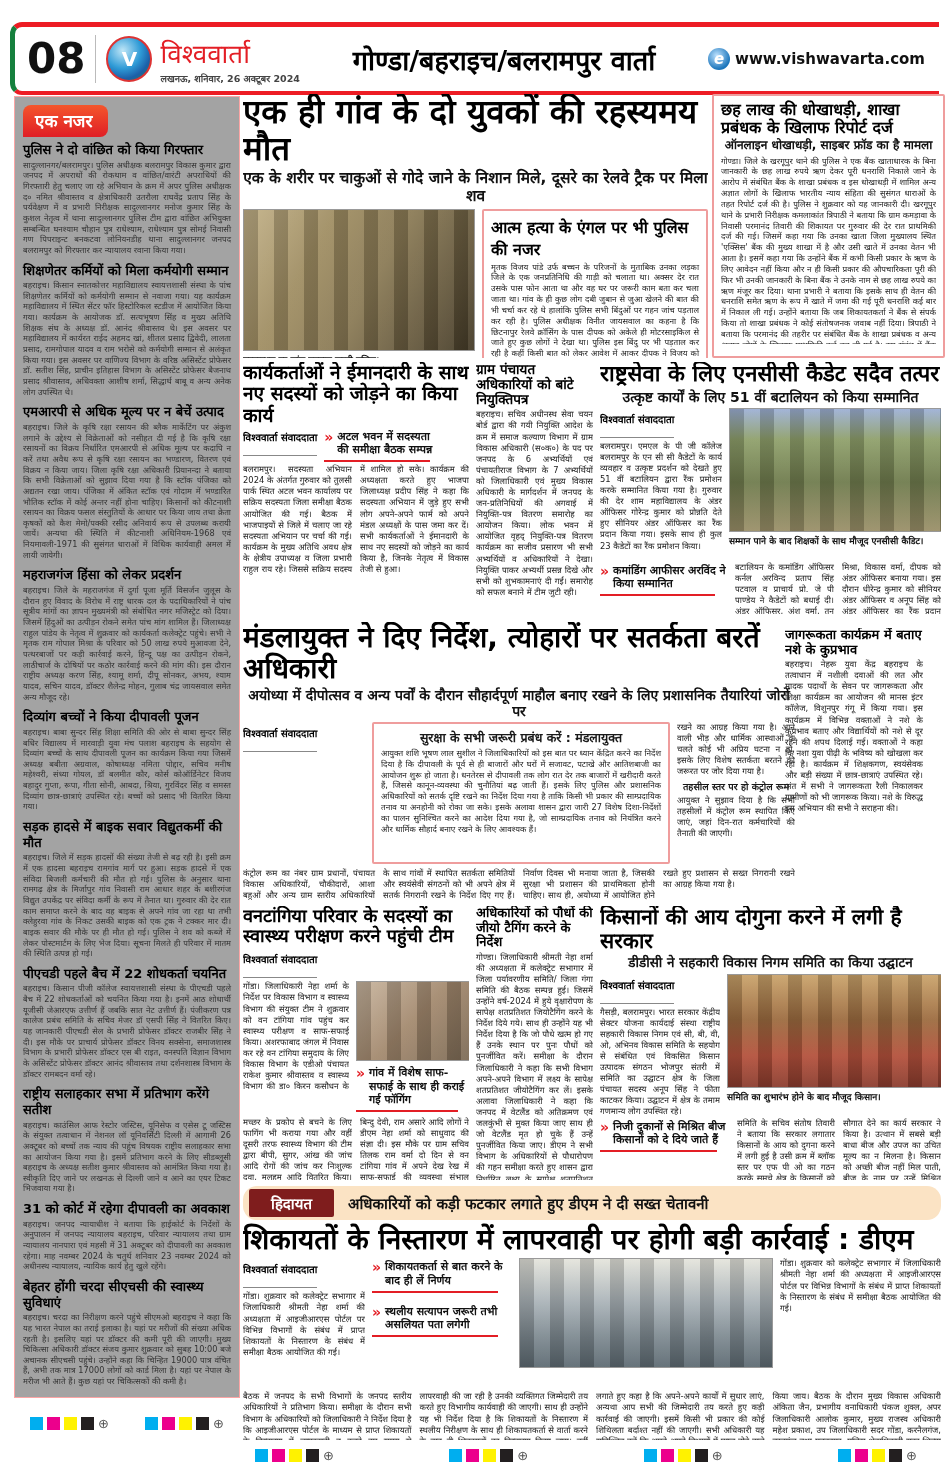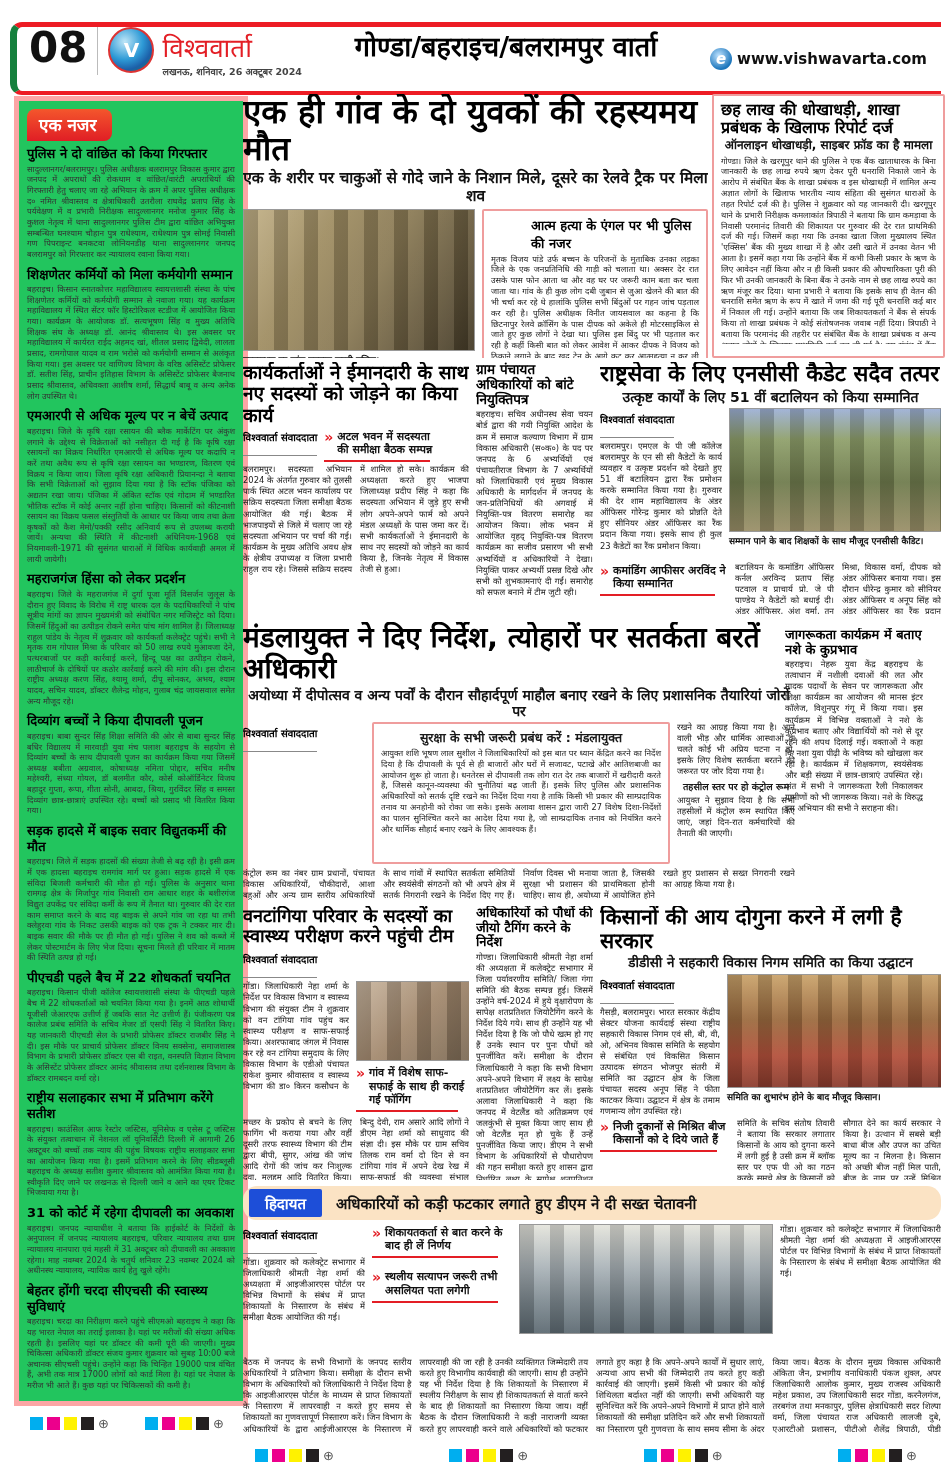--- a/index.html
+++ b/index.html
@@ -1,21 +1,21 @@
 <!DOCTYPE html>
 <html><head>
 <meta charset="utf-8">
 <style>
   html,body{margin:0;padding:0;background:#fff;}
   .page{position:relative;width:945px;height:1473px;background:#fff;overflow:hidden;
         font-family:"DejaVu Sans","Liberation Sans",sans-serif;color:#1a1a1a;}
   
   .header{position:absolute;left:10px;top:22px;width:924px;height:64px;
-          border-top:5px solid #ed1c24;border-left:7px solid #15803d;border-bottom:4px solid #ed1c24;
-          border-radius:12px 0 0 12px;display:flex;background:#fff;}
+          border-top:5px solid #ed1c24;border-left:5px solid #15803d;border-bottom:4px solid #ed1c24;
+          border-radius:12px 0 0 12px;display:flex;align-items:center;background:#fff;}
   .pageno{font-size:42px;font-weight:800;color:#111;margin:0 10px 0 12px;line-height:1;}
   .hdiv{width:1px;height:48px;background:#bbb;margin-right:10px;}
   .logo{width:42px;height:42px;border-radius:50%;margin-right:8px;flex:0 0 auto;
         background:radial-gradient(circle at 35% 30%,#bfe6f7 0%,#2e9ad6 45%,#1c5fa8 70%,#1a8a4c 100%);
         display:flex;align-items:center;justify-content:center;color:#fff;font-weight:800;font-size:20px;
         border:2px solid #d33;}
   .mast{display:flex;flex-direction:column;}
   .mastname{color:#e31e25;font-weight:400;font-size:26px;line-height:1.05;margin-top:8px;}
   .edline{font-size:9.5px;font-weight:700;color:#444;margin-top:3px;}
   .secttitle{flex:1;text-align:center;font-size:27px;font-weight:800;color:#000;}
@@ -44,31 +44,31 @@
   .main-photo{background:linear-gradient(120deg,#c3b289 0%,#a08e63 30%,#8a7a55 55%,#5d5138 85%,#433a27 100%);}
   .main-photo:after,.ncc-photo:after,.farm-photo:after,.meet-photo:after,.vant-photo:after{
       content:"";position:absolute;inset:0;
       background:repeating-linear-gradient(90deg,rgba(0,0,0,.18) 0 14px,rgba(255,255,255,.06) 14px 30px);}
   .ncc-photo{background:linear-gradient(180deg,#9db0d6 0%,#8fa06b 25%,#6f7b4d 60%,#9a8f68 100%);}
   .farm-photo{background:linear-gradient(180deg,#caa36b 0%,#9c6b3f 40%,#b4513c 72%,#8a3c2e 100%);}
   .meet-photo{background:linear-gradient(180deg,#e4e4dc 0%,#aab3b8 40%,#7e8a91 72%,#5d6a72 100%);}
   .vant-photo{background:linear-gradient(135deg,#c9b6a0 0%,#a3896e 50%,#7c6a55 100%);}
   
   .briefcol{position:absolute;left:14px;top:96px;width:224px;height:1300px;
-            border:5px solid #fca5a5;overflow:hidden;background:#22c55e;}
+            border:1px solid #fca5a5;overflow:hidden;background:#a3a3a3;}
   .eknazar{width:max-content;background:linear-gradient(180deg,#f4562c,#e01e25);color:#fff;
            font-size:17px;font-weight:800;padding:4px 16px 5px 12px;border-radius:8px 8px 8px 0;
            margin:8px 8px 5px 8px;}
   .brief{padding:0 8px 4px 8px;}
   .btitle{font-size:13px;font-weight:800;color:#000;margin:3px 0 2px 0;line-height:1.2;}
   .bbody{font-size:8.2px;line-height:1.3;color:#333;text-align:justify;margin:0;}
   
   .dmband{position:relative;background:#fbe3c4;border-radius:14px;height:34px;display:flex;align-items:center;
           margin-bottom:4px;}
-  .dmlabel{background:#1d4ed8;color:#fff;font-size:15px;font-weight:800;padding:4px 16px;margin-left:6px;
+  .dmlabel{background:#7f1d1d;color:#fff;font-size:15px;font-weight:800;padding:4px 22px;margin-left:6px;
            border-radius:2px;}
   .dmkick{font-size:15px;font-weight:800;color:#111;margin-left:14px;}
   
   .marks{display:inline-flex;align-items:center;gap:4px;}
   .sq{width:13px;height:13px;display:inline-block;}
   .sq.c{background:#00aeef;} .sq.m{background:#ec008c;} .sq.y{background:#fff200;} .sq.k{background:#231f20;}
   .reg{font-size:13px;color:#555;font-style:normal;letter-spacing:-2px;}
   .flexrow{display:flex;gap:7px;}
 </style>
 </head>
@@ -137,21 +137,21 @@
 
   <div class="story" style="left:243px;top:94px;width:465px;height:264px;">
     <h1 class="hl" style="font-size:33px;">एक ही गांव के दो युवकों की रहस्यमय मौत</h1>
     <h2 class="sub" style="font-size:15.5px;">एक के शरीर पर चाकुओं से गोदे जाने के निशान मिले, दूसरे का रेलवे ट्रैक पर मिला शव</h2>
     <div class="flexrow">
       <div style="width:232px;">
         <div class="photo main-photo" style="width:230px;height:140px;"></div>
         <div class="caption">घटनास्थल पर जांच पड़ताल करती पुलिस।</div>
       </div>
       <div class="pinkbox" style="flex:1;height:141px;overflow:hidden;">
-        <div style="font-size:13px;font-weight:800;color:#000;margin-bottom:2px;margin-left:40px;">आत्म हत्या के एंगल पर भी पुलिस की नजर</div>
+        <div style="font-size:16px;font-weight:800;color:#000;margin-bottom:2px;">आत्म हत्या के एंगल पर भी पुलिस की नजर</div>
         <p class="body" style="font-size:8.2px;">मृतक विजय पांडे उर्फ बच्चन के परिजनों के मुताबिक उनका लड़का जिले के एक जनप्रतिनिधि की गाड़ी को चलाता था। अक्सर देर रात उसके पास फोन आता था और वह घर पर जरूरी काम बता कर चला जाता था। गांव के ही कुछ लोग दबी जुबान से जुआ खेलने की बात की भी चर्चा कर रहे थे हालांकि पुलिस सभी बिंदुओं पर गहन जांच पड़ताल कर रही है। पुलिस अधीक्षक विनीत जायसवाल का कहना है कि छिटनापुर रेलवे क्रॉसिंग के पास दीपक को अकेले ही मोटरसाइकिल से जाते हुए कुछ लोगों ने देखा था। पुलिस इस बिंदु पर भी पड़ताल कर रही है कहीं किसी बात को लेकर आवेश में आकर दीपक ने विजय को ठिकाने लगाने के बाद खुद ट्रेन के आगे कट कर आत्महत्या न कर ली हो। फिलहाल इस घटना से पूरे गांव में कोहराम मचा हुआ है, परिजनों का रो-रो कर बुरा हाल है।</p>
       </div>
     </div>
 
   </div>
 
   <div class="story pinkbox" style="left:712px;top:94px;width:215px;height:250px;">
     <h2 class="hl" style="font-size:16px;">छह लाख की धोखाधड़ी, शाखा प्रबंधक के खिलाफ रिपोर्ट दर्ज</h2>
     <h3 class="sub" style="font-size:12px;">ऑनलाइन धोखाधड़ी, साइबर फ्रॉड का है मामला</h3>
     <p class="body" style="font-size:8.2px;height:188px;overflow:hidden;">गोण्डा। जिले के खरगूपुर थाने की पुलिस ने एक बैंक खाताधारक के बिना जानकारी के छह लाख रुपये ऋण देकर पूरी धनराशि निकाले जाने के आरोप में संबंधित बैंक के शाखा प्रबंधक व इस धोखाधड़ी में शामिल अन्य अज्ञात लोगों के खिलाफ भारतीय न्याय संहिता की सुसंगत धाराओं के तहत रिपोर्ट दर्ज की है। पुलिस ने शुक्रवार को यह जानकारी दी। खरगूपुर थाने के प्रभारी निरीक्षक कमलाकांत त्रिपाठी ने बताया कि ग्राम कमड़ावा के निवासी परमानंद तिवारी की शिकायत पर गुरुवार की देर रात प्राथमिकी दर्ज की गई। जिसमें कहा गया कि उनका खाता जिला मुख्यालय स्थित 'एक्सिस' बैंक की मुख्य शाखा में है और उसी खाते में उनका वेतन भी आता है। इसमें कहा गया कि उन्होंने बैंक में कभी किसी प्रकार के ऋण के लिए आवेदन नहीं किया और न ही किसी प्रकार की औपचारिकता पूरी की फिर भी उनकी जानकारी के बिना बैंक ने उनके नाम से छह लाख रुपये का ऋण मंजूर कर दिया। थाना प्रभारी ने बताया कि इसके साथ ही वेतन की धनराशि समेत ऋण के रूप में खाते में जमा की गई पूरी धनराशि कई बार में निकाल ली गई। उन्होंने बताया कि जब शिकायतकर्ता ने बैंक से संपर्क किया तो शाखा प्रबंधक ने कोई संतोषजनक जवाब नहीं दिया। त्रिपाठी ने बताया कि परमानंद की तहरीर पर संबंधित बैंक के शाखा प्रबंधक व अन्य अज्ञात लोगों के खिलाफ प्राथमिकी दर्ज कर ली गई है। इस संबंध में बैंक के शाखा प्रबंधक ललित श्रीवास्तव ने बताया कि प्रकरण उनके संज्ञान में है और कहा कि खाताधारक से ऑनलाइन धोखाधड़ी हुई है।</p>
@@ -274,20 +274,21 @@
       </div>
       <p class="body cols2" style="flex:1;height:74px;overflow:hidden;">समिति के सचिव संतोष तिवारी ने बताया कि सरकार लगातार किसानों के आय को दुगना करने में लगी हुई है उसी क्रम में ब्लॉक स्तर पर एफ पी ओ का गठन करके समूचे क्षेत्र के किसानों को सौगात देने का कार्य सरकार ने किया है। उत्थान में सबसे बड़ी बाधा बीज और उपज का उचित मूल्य का न मिलना है। किसान को अच्छी बीज नहीं मिल पाती, बीज के नाम पर उन्हें मिश्रित बीज दुकानों से दे दिया जाता है जिससे किसान के उत्पादन पर कुप्रभाव पड़ता है और किसान को घाटा सहन करना पड़ता है। किसान उत्पादक संगठन एवम औद्यानिक विपणन सहकारी समिति भोजपुर संतरी से मिल सकता है, किसान अपना फसल लगाने के लिए बीज भी ले जाए। उपज को एफपीओ को बेचें।</p>
     </div>
   </div>
 
   <div class="story" style="left:243px;top:1186px;width:698px;height:254px;">
     <div class="dmband">
       <span class="dmlabel">हिदायत</span>
       <span class="dmkick">अधिकारियों को कड़ी फटकार लगाते हुए डीएम ने दी सख्त चेतावनी</span>
     </div>
+    <h1 class="hl" style="font-size:28px;">शिकायतों के निस्तारण में लापरवाही पर होगी बड़ी कार्रवाई : डीएम</h1>
     <div class="flexrow" style="margin-top:3px;">
       <div style="width:122px;">
         <div class="byline">विश्ववार्ता संवाददाता</div>
         <p class="body" style="height:96px;overflow:hidden;">गोंडा। शुक्रवार को कलेक्ट्रेट सभागार में जिलाधिकारी श्रीमती नेहा शर्मा की अध्यक्षता में आइजीआरएस पोर्टल पर विभिन्न विभागों के संबंध में प्राप्त शिकायतों के निस्तारण के संबंध में समीक्षा बैठक आयोजित की गई।</p>
       </div>
       <div style="width:140px;">
         <div class="kbox">
           <div class="kt">
               <span class="arr">»</span>
             <span>शिकायतकर्ता से बात करने के बाद ही लें निर्णय</span>

